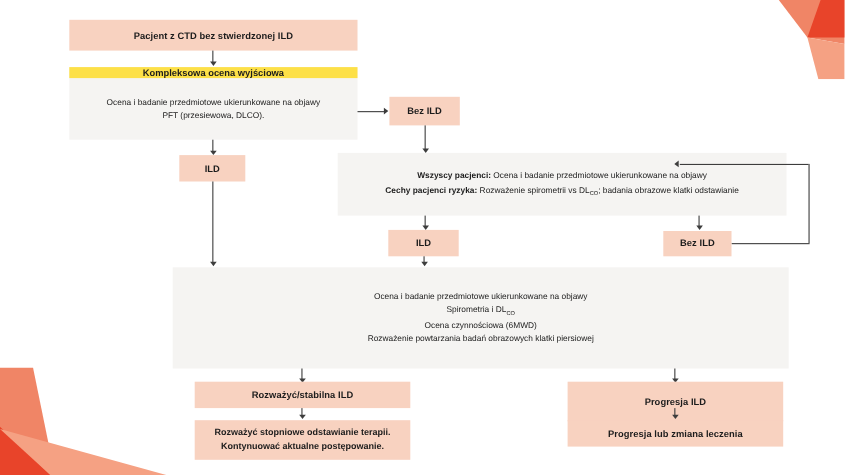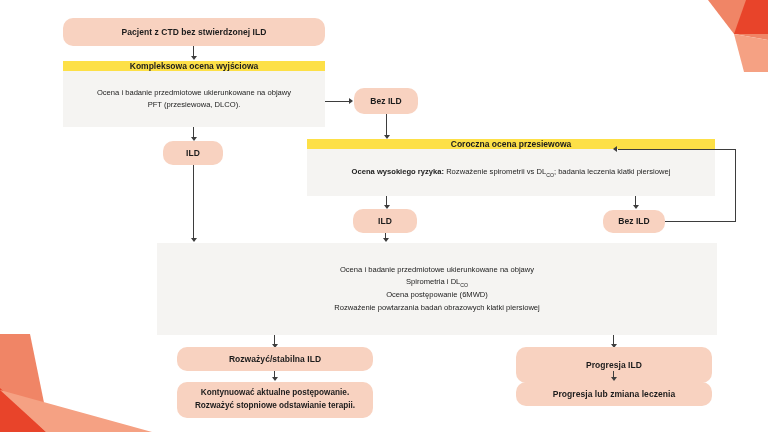--- a/index.html
+++ b/index.html
@@ -27,21 +27,20 @@
   
   .node {
     position: absolute;
     box-sizing: border-box;
     background: #F8D2C0;
     display: flex;
     flex-direction: column;
     justify-content: center;
     align-items: center;
     text-align: center;
-    border-radius: 10px;
   }
   .node .ttl {
     font-weight: bold;
     font-size: 8.5px;
     line-height: 1.25;
     letter-spacing: 0.05px;
     padding: 0 6px;
   }
   
   .composite {
@@ -168,25 +167,28 @@
     <div class="ttl">ILD</div>
   </div>
 
   <div class="conn vline" style="left:193px; top:165px; height:74px;"></div>
   <div class="arrow-d" style="left:190.5px; top:238px;"></div>
 
   <div class="conn vline" style="left:386px; top:114px; height:22px;"></div>
   <div class="arrow-d" style="left:383.5px; top:135px;"></div>
 
   <div class="composite" style="left:307px; top:139px; width:408px; height:57px;">
-    <div class="hdr">Coroczna ocena przesiewowa</div>
     <div class="body">
       <div class="ln">
-        <b>Ocena wysokiego ryzyka:</b>
-        <span>Rozważenie spirometrii vs DL</span><sub>CO</sub><span>; badania leczenia klatki piersiowej</span>
+        <b>Wszyscy pacjenci:</b>
+        <span>Ocena i badanie przedmiotowe ukierunkowane na objawy</span>
+      </div>
+      <div class="ln">
+        <b>Cechy pacjenci ryzyka:</b>
+        <span>Rozważenie spirometrii vs DL</span><sub>CO</sub><span>; badania obrazowe klatki odstawianie</span>
       </div>
     </div>
   </div>
 
   <div class="conn hline" style="left:665px; top:221px; width:71px;"></div>
   <div class="conn vline" style="left:735px; top:149px; height:72px;"></div>
   <div class="conn hline" style="left:618px; top:149px; width:117px;"></div>
   <div class="arrow-l" style="left:613px; top:146px;"></div>
 
   <div class="conn vline" style="left:386px; top:196px; height:10px;"></div>
@@ -203,41 +205,41 @@
     <div class="ttl">Bez ILD</div>
   </div>
 
   <div class="conn vline" style="left:385px; top:233px; height:6px;"></div>
   <div class="arrow-d" style="left:382.5px; top:238px;"></div>
 
   <div class="composite" style="left:157px; top:243px; width:560px; height:92px;">
     <div class="body">
       <div class="ln">Ocena i badanie przedmiotowe ukierunkowane na objawy</div>
       <div class="ln"><span>Spirometria i DL</span><sub>CO</sub></div>
-      <div class="ln">Ocena postępowanie (6MWD)</div>
+      <div class="ln">Ocena czynnościowa (6MWD)</div>
       <div class="ln">Rozważenie powtarzania badań obrazowych klatki piersiowej</div>
     </div>
   </div>
 
   <div class="conn vline" style="left:274px; top:335px; height:10px;"></div>
   <div class="arrow-d" style="left:271.5px; top:344px;"></div>
 
   <div class="conn vline" style="left:613px; top:335px; height:10px;"></div>
   <div class="arrow-d" style="left:610.5px; top:344px;"></div>
 
   <div class="node" style="left:177px; top:347px; width:196px; height:24px;">
     <div class="ttl">Rozważyć/stabilna ILD</div>
   </div>
 
   <div class="conn vline" style="left:274px; top:371px; height:7px;"></div>
   <div class="arrow-d" style="left:271.5px; top:377px;"></div>
 
   <div class="node" style="left:177px; top:382px; width:196px; height:36px;">
+    <div class="ln2">Rozważyć stopniowe odstawianie terapii.</div>
     <div class="ln2">Kontynuować aktualne postępowanie.</div>
-    <div class="ln2">Rozważyć stopniowe odstawianie terapii.</div>
   </div>
 
   <div class="node" style="left:516px; top:347px; width:196px; height:36px;">
     <div class="ttl">Progresja ILD</div>
   </div>
 
   <div class="conn vline" style="left:613px; top:371px; height:7px;"></div>
   <div class="arrow-d" style="left:610.5px; top:377px;"></div>
 
   <div class="node" style="left:516px; top:382px; width:196px; height:24px;">

